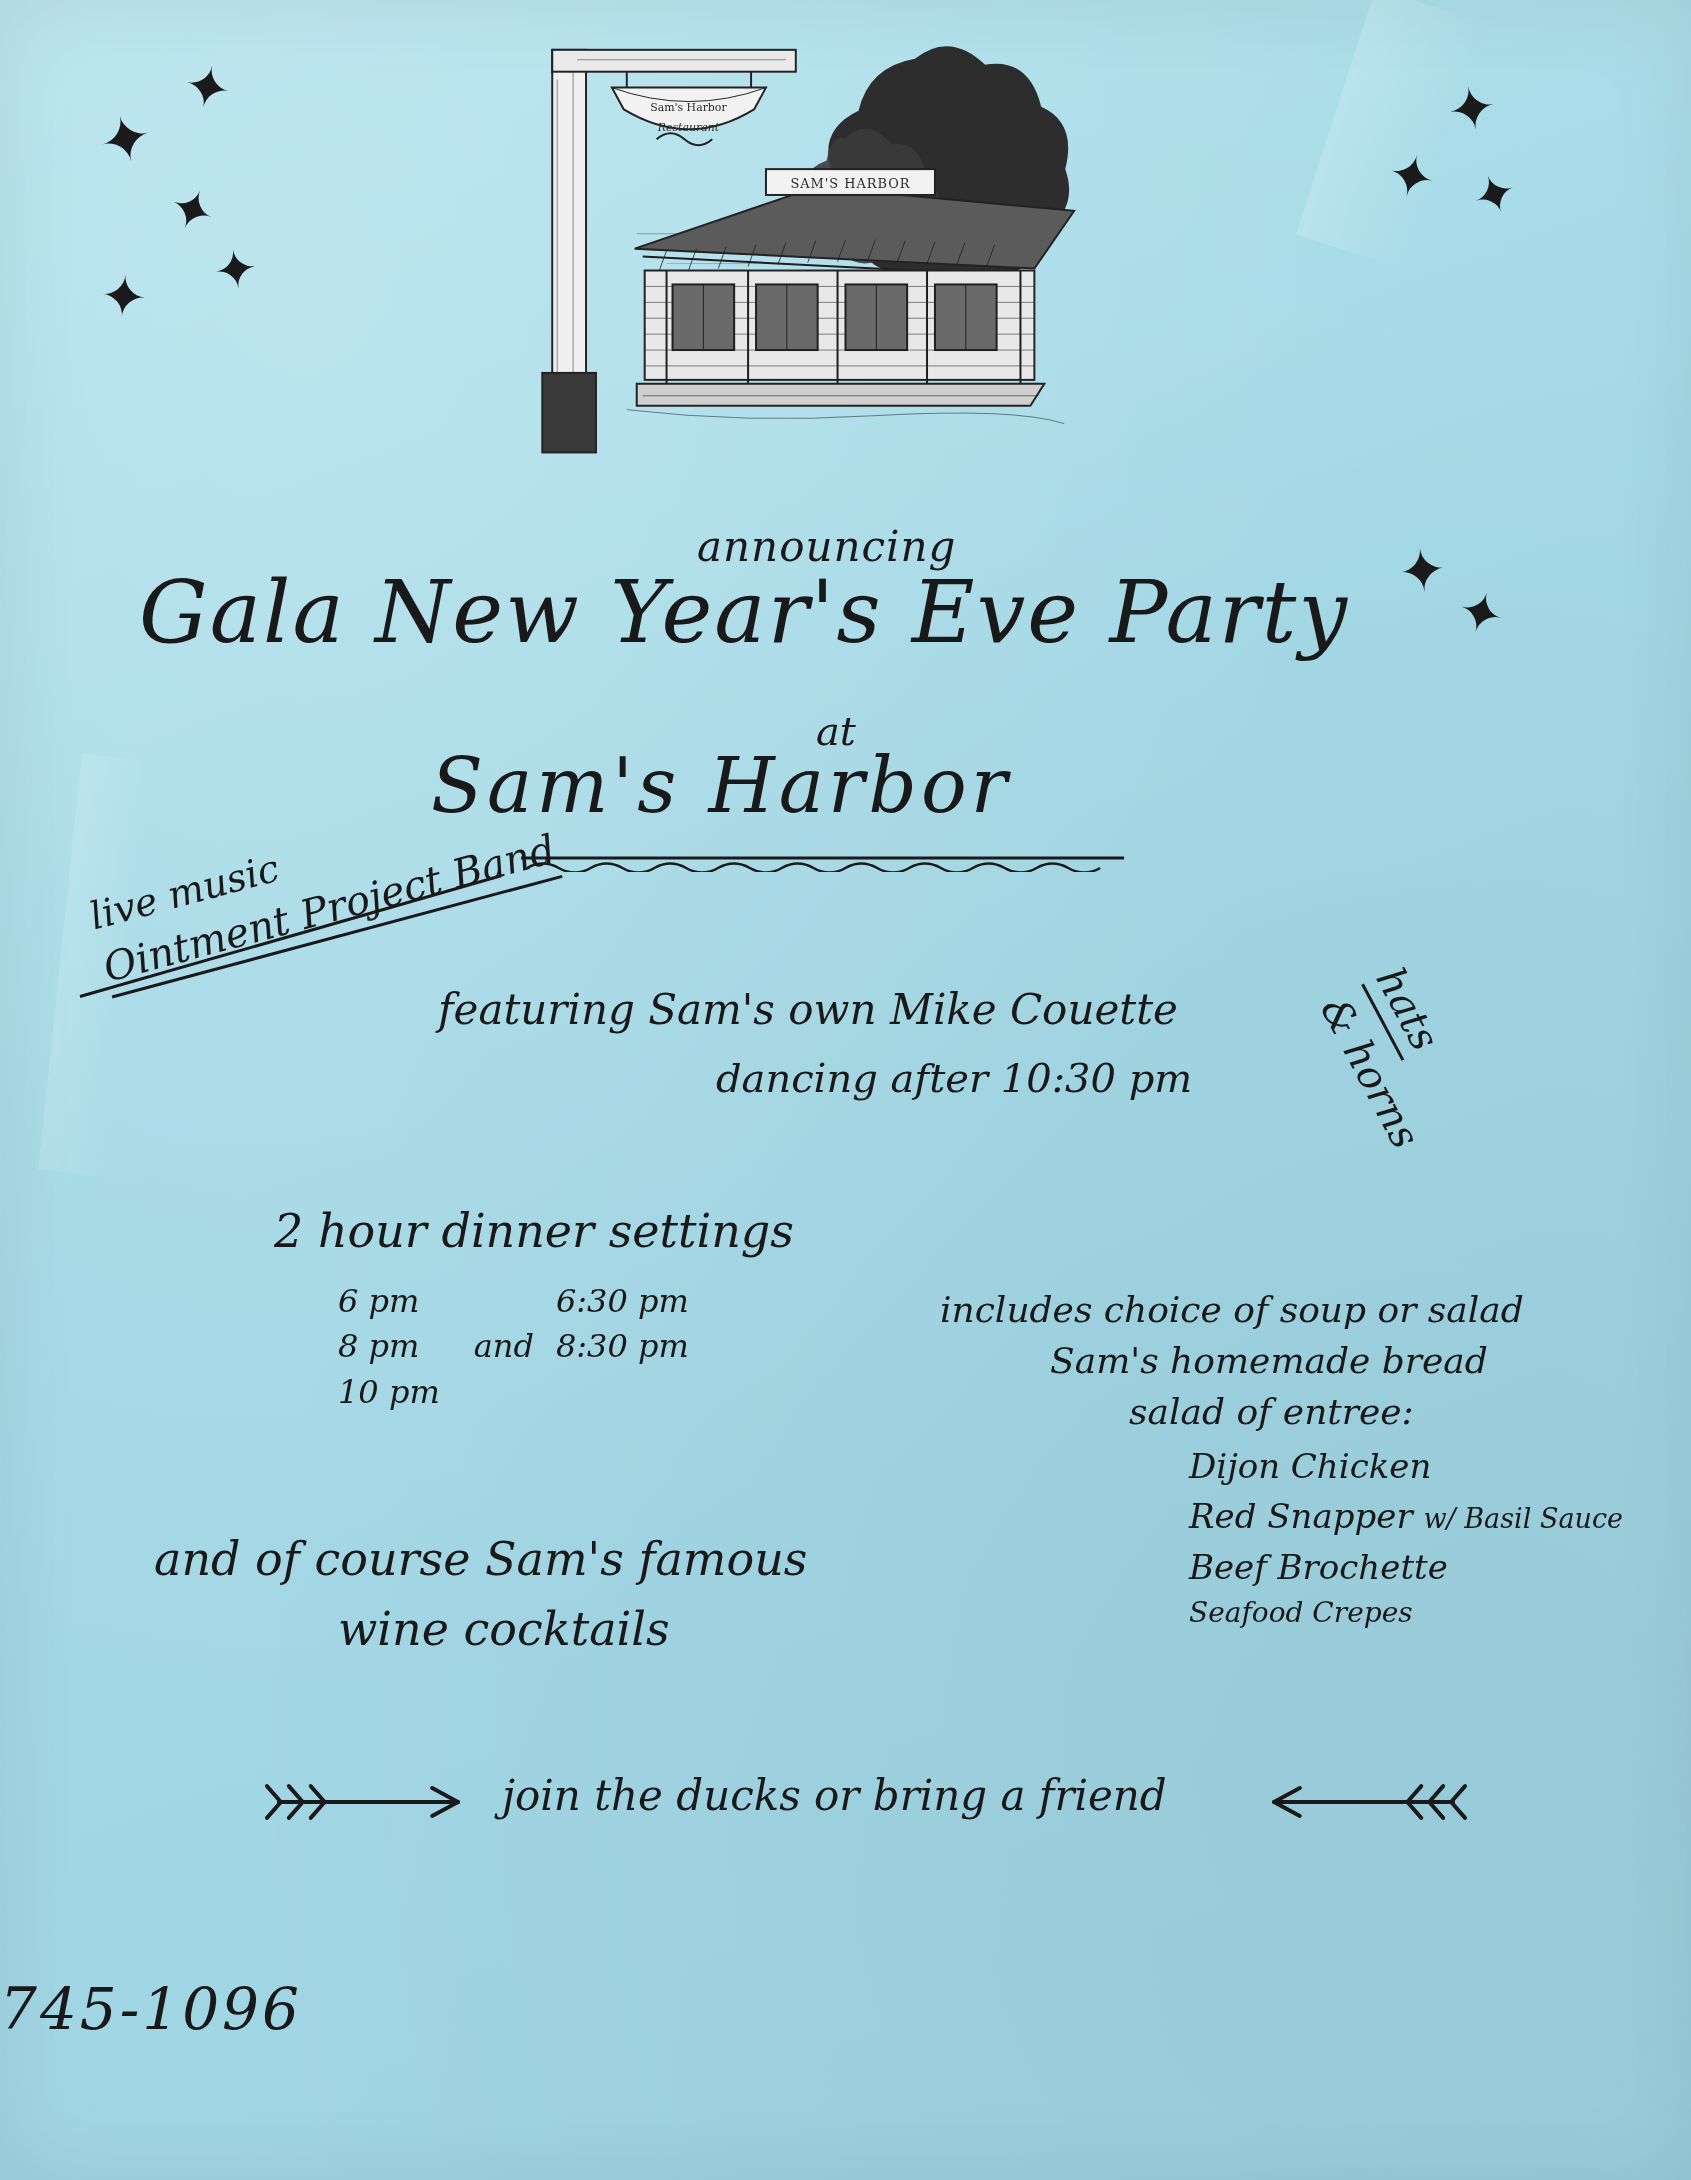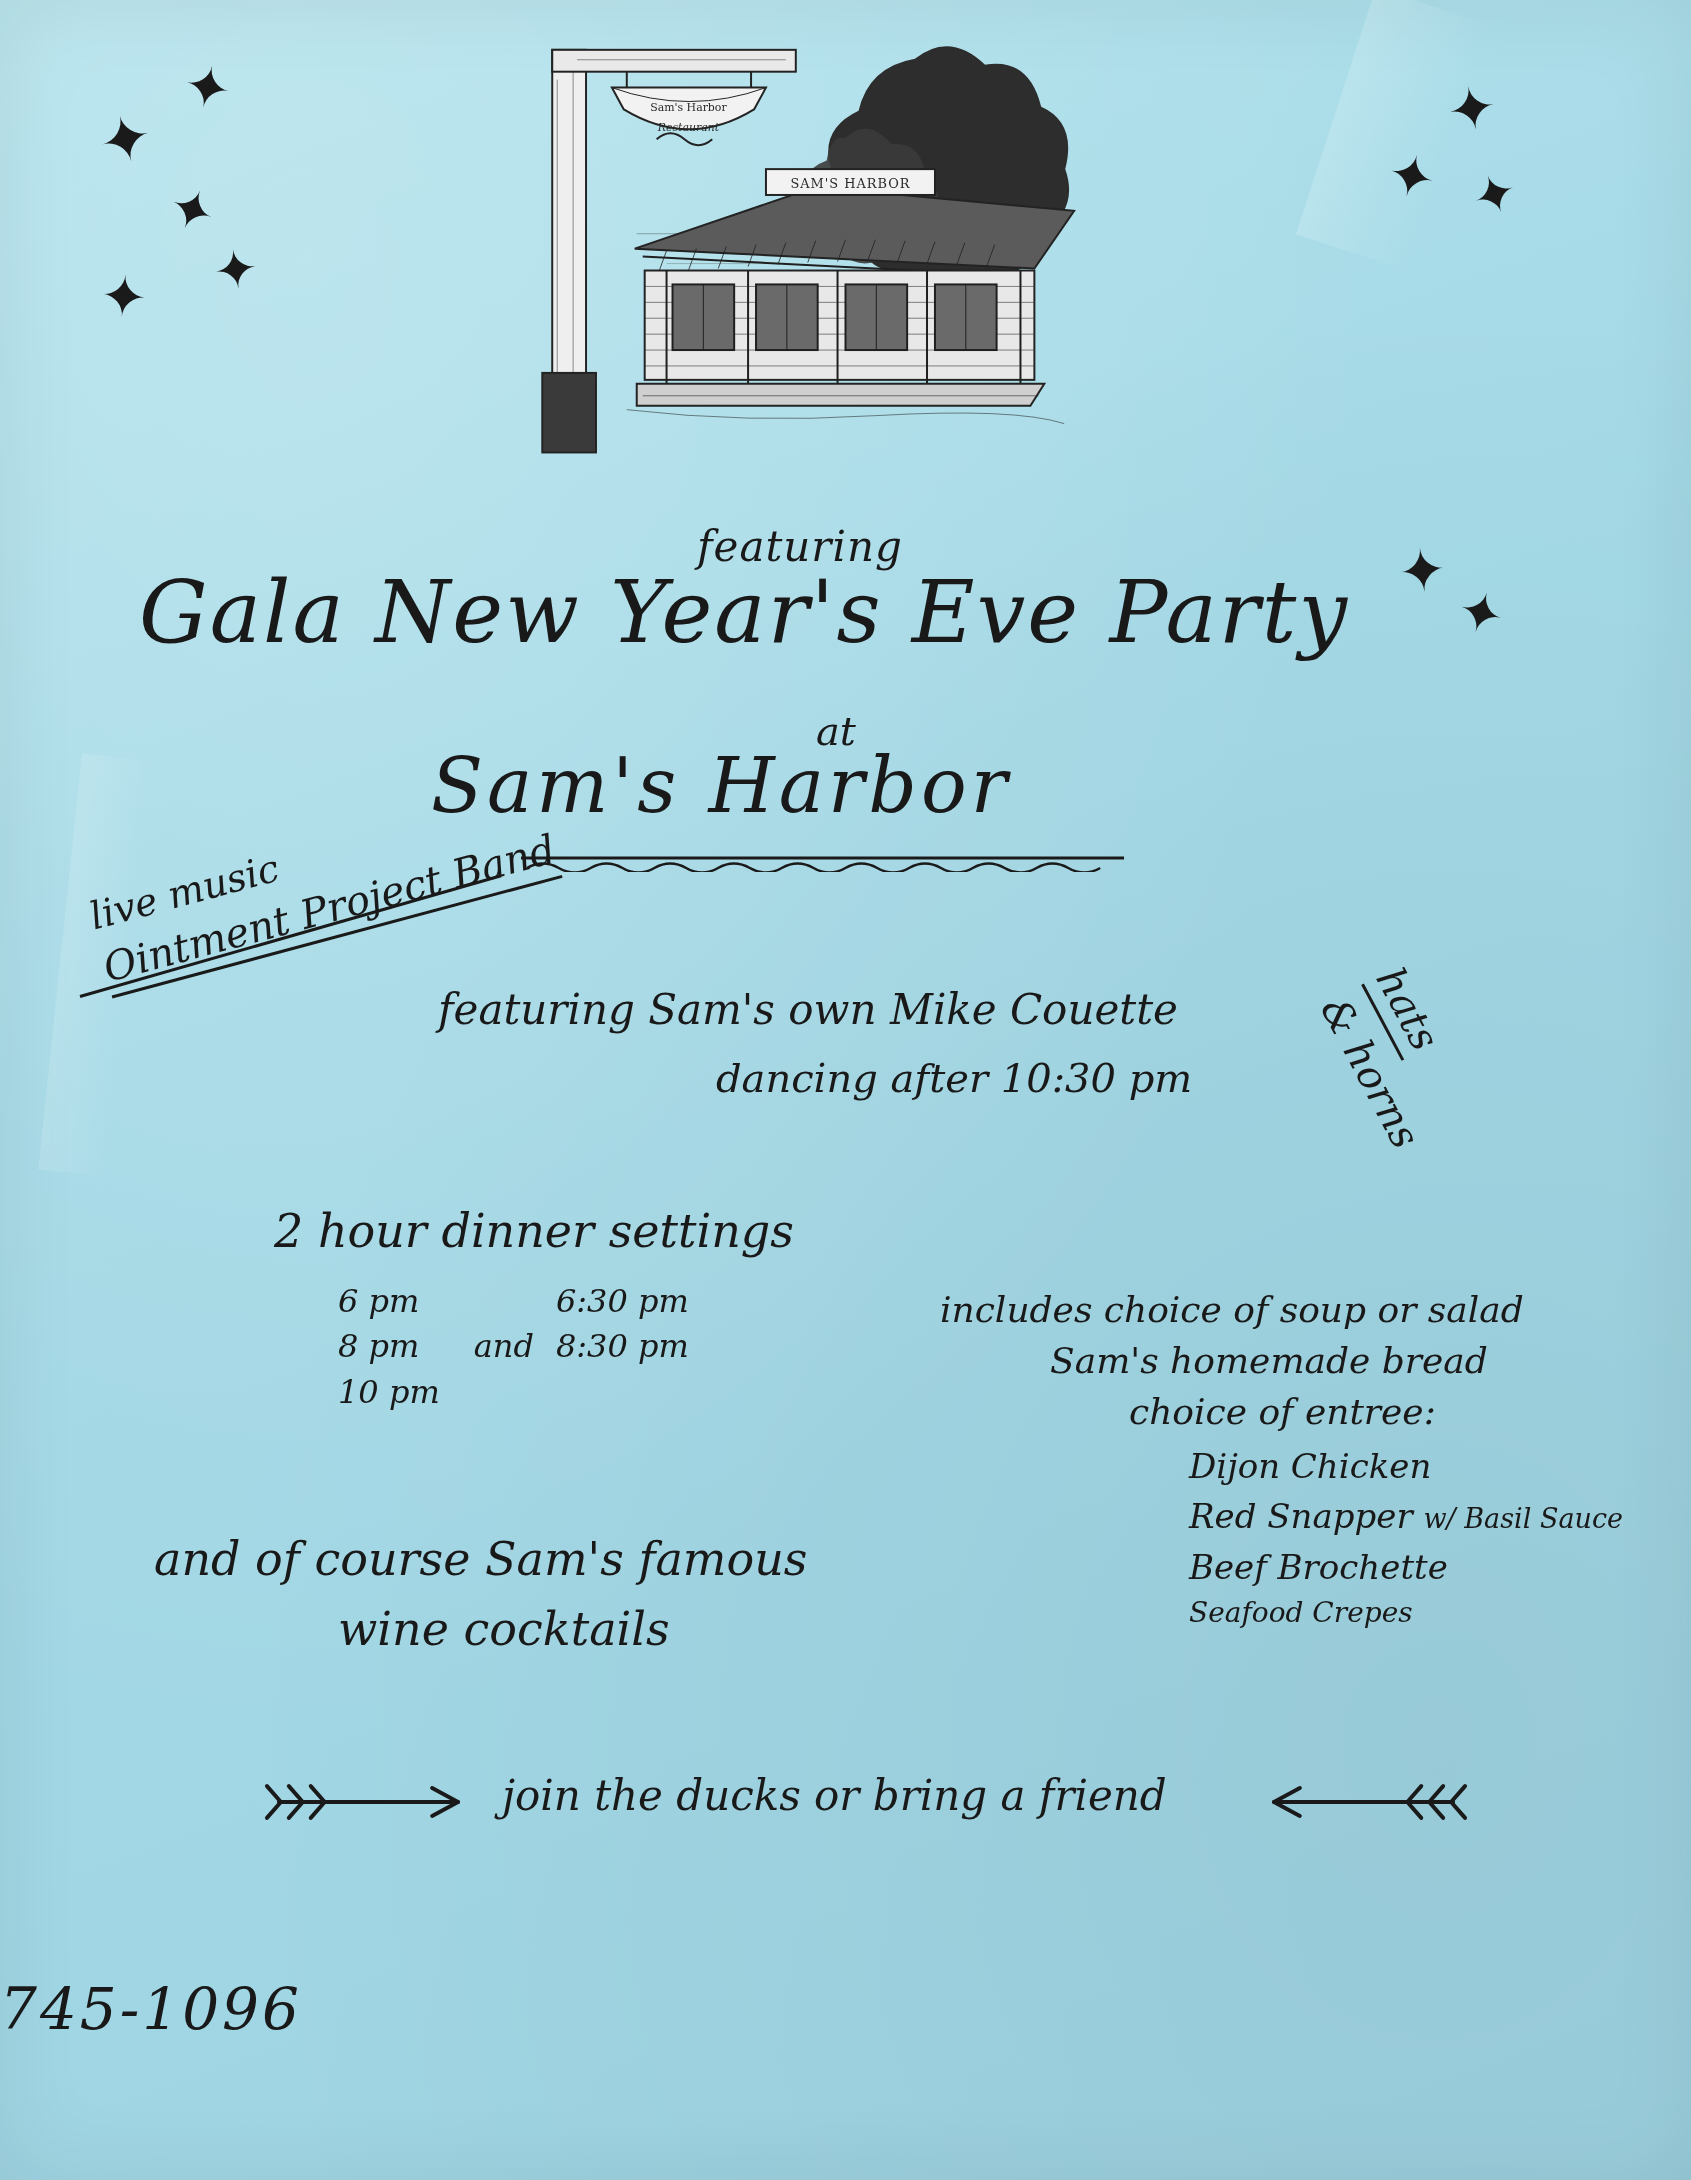--- a/index.html
+++ b/index.html
@@ -341,21 +341,21 @@
         <path d="M150 252 v120 M232 252 v120 M322 252 v120 M412 252 v120 M506 252 v120" stroke="#1f1f1f"></path>
 
         <path d="M120 366 h410 l-14 22 h-396 z" fill="#cfcfcf" stroke="#232323"></path>
         <path d="M126 378 h398" stroke-width="1" opacity=".6"></path>
 
         <path d="M110 392 q120 14 250 6 q140 -8 190 8" stroke-width="1" opacity=".55"></path>
       </g>
     </svg>
   </div>
 
-  <div class="hand" id="announcing">featuring</div>
+  <div class="hand" id="announcing">announcing</div>
   <div class="hand" id="title-main">Gala New Year's Eve Party</div>
   <div class="hand" id="venue-at">at</div>
   <div class="hand" id="venue-name">Sam's Harbor</div>
   <div id="venue-underline">
     <svg viewBox="0 0 620 20" width="617" height="20" xmlns="http://www.w3.org/2000/svg">
       <path d="M4 6 H610" stroke="#1a1a1a" stroke-width="3" fill="none"></path>
       <path d="M10 16 q16 -9 32 0 q16 9 32 0 q16 -9 32 0 q16 9 32 0 q16 -9 32 0 q16 9 32 0 q16 -9 32 0 q16 9 32 0 q16 -9 32 0 q16 9 32 0 q16 -9 32 0 q16 9 32 0 q16 -9 32 0 q16 9 32 0 q16 -9 32 0 q16 9 32 0 q16 -9 32 0 q16 9 32 0" stroke="#1a1a1a" stroke-width="2.5" fill="none"></path>
     </svg>
   </div>
 
@@ -391,21 +391,21 @@
         <td>10 pm</td>
         <td class="and"></td>
         <td></td>
       </tr>
     </tbody>
       </table>
   </div>
 
   <div class="hand" id="dinner-includes">includes choice of soup or salad</div>
   <div class="hand" id="dinner-bread">Sam's homemade bread</div>
-  <div class="hand" id="dinner-choice">choice of entree:</div>
+  <div class="hand" id="dinner-choice">salad of entree:</div>
   <div class="hand" id="entrees">
     <div>
       <span>Dijon Chicken</span>
     </div>
     <div>
       <span>Red Snapper</span>
       <span class="e-sub">w/ Basil Sauce</span>
     </div>
     <div>
       <span>Beef Brochette</span>

